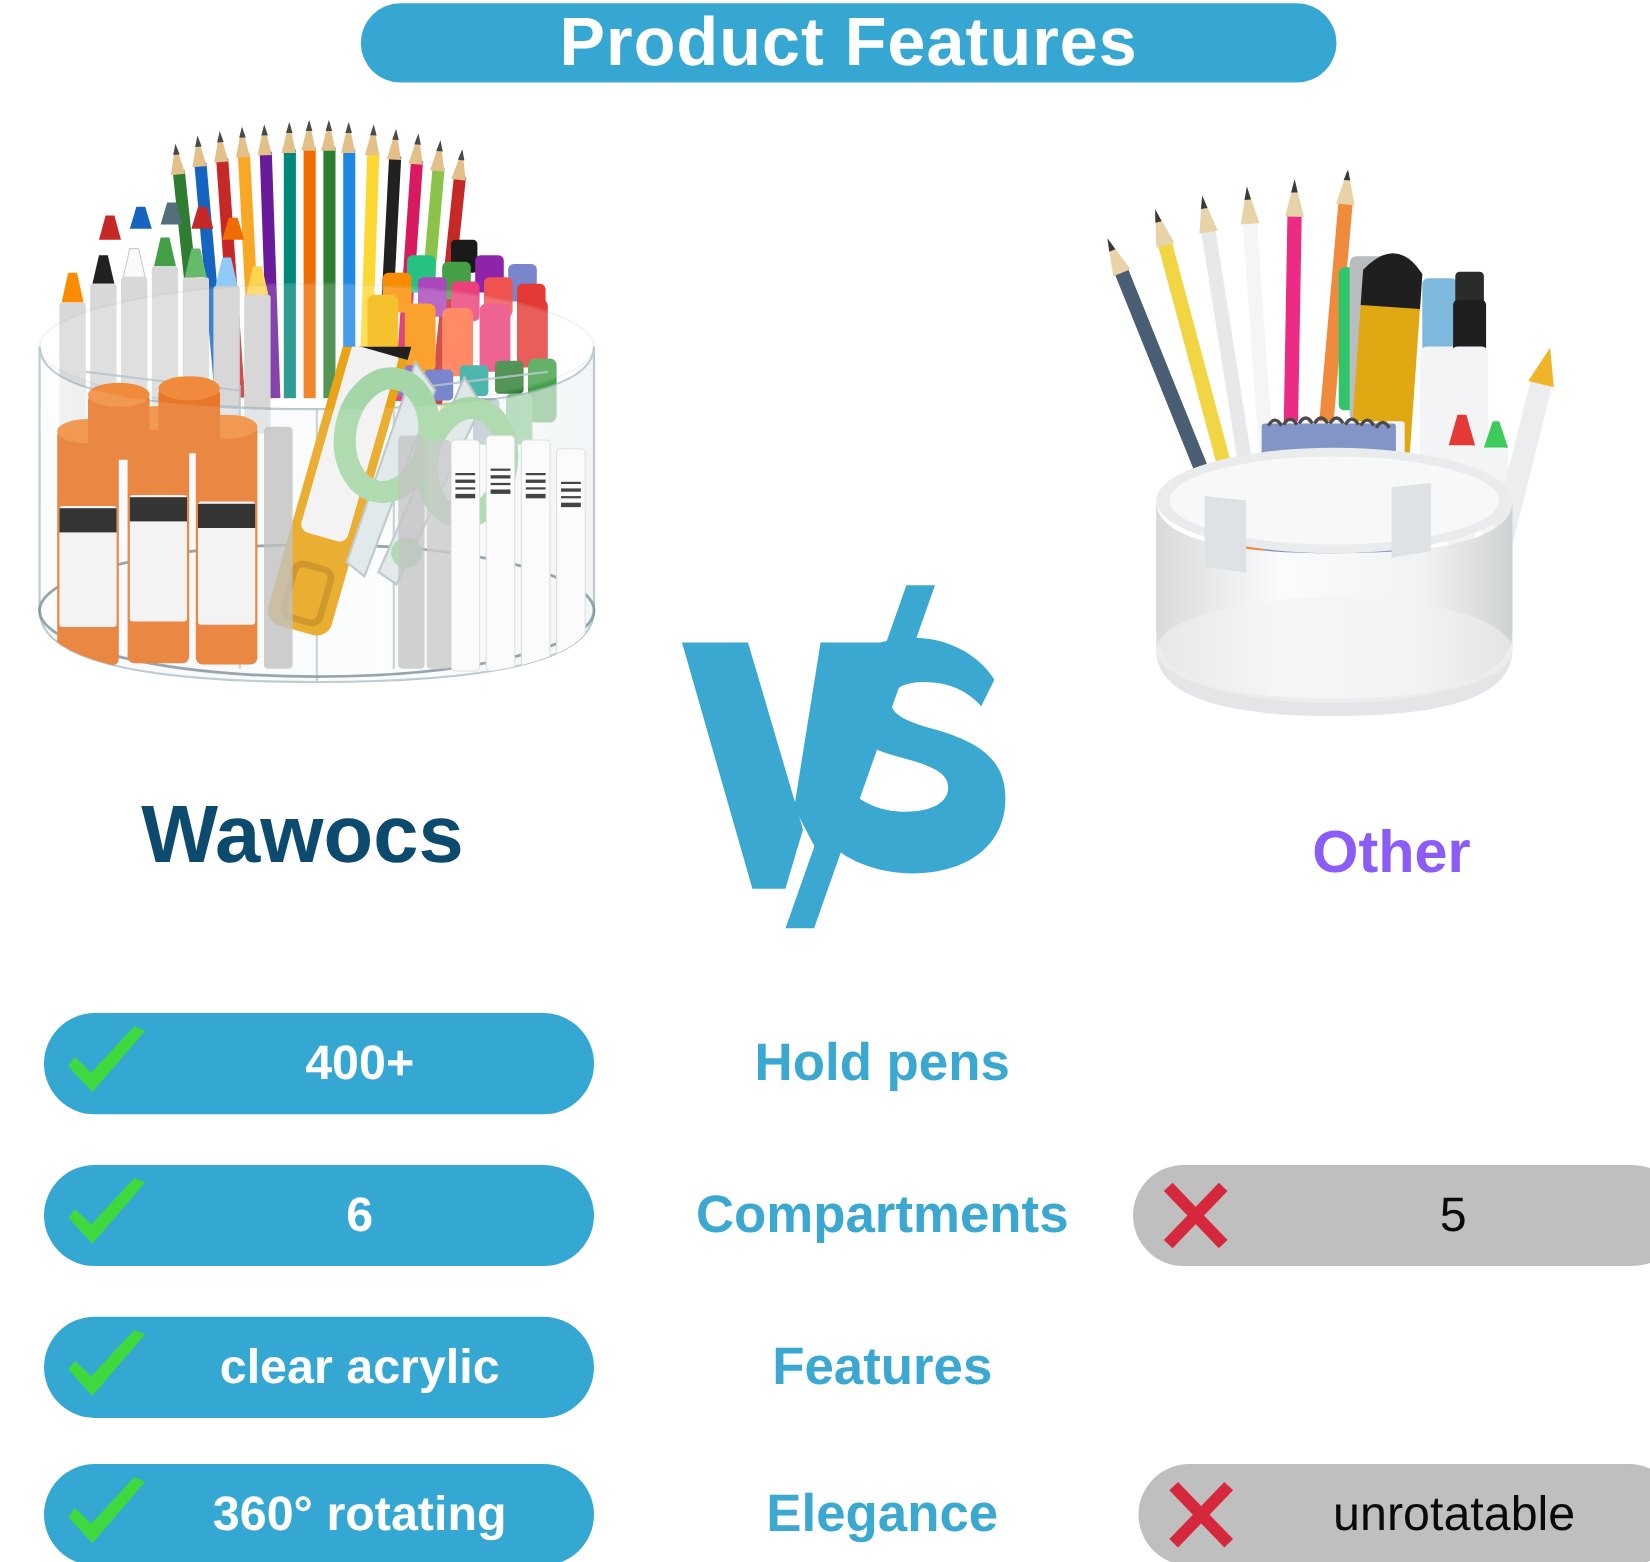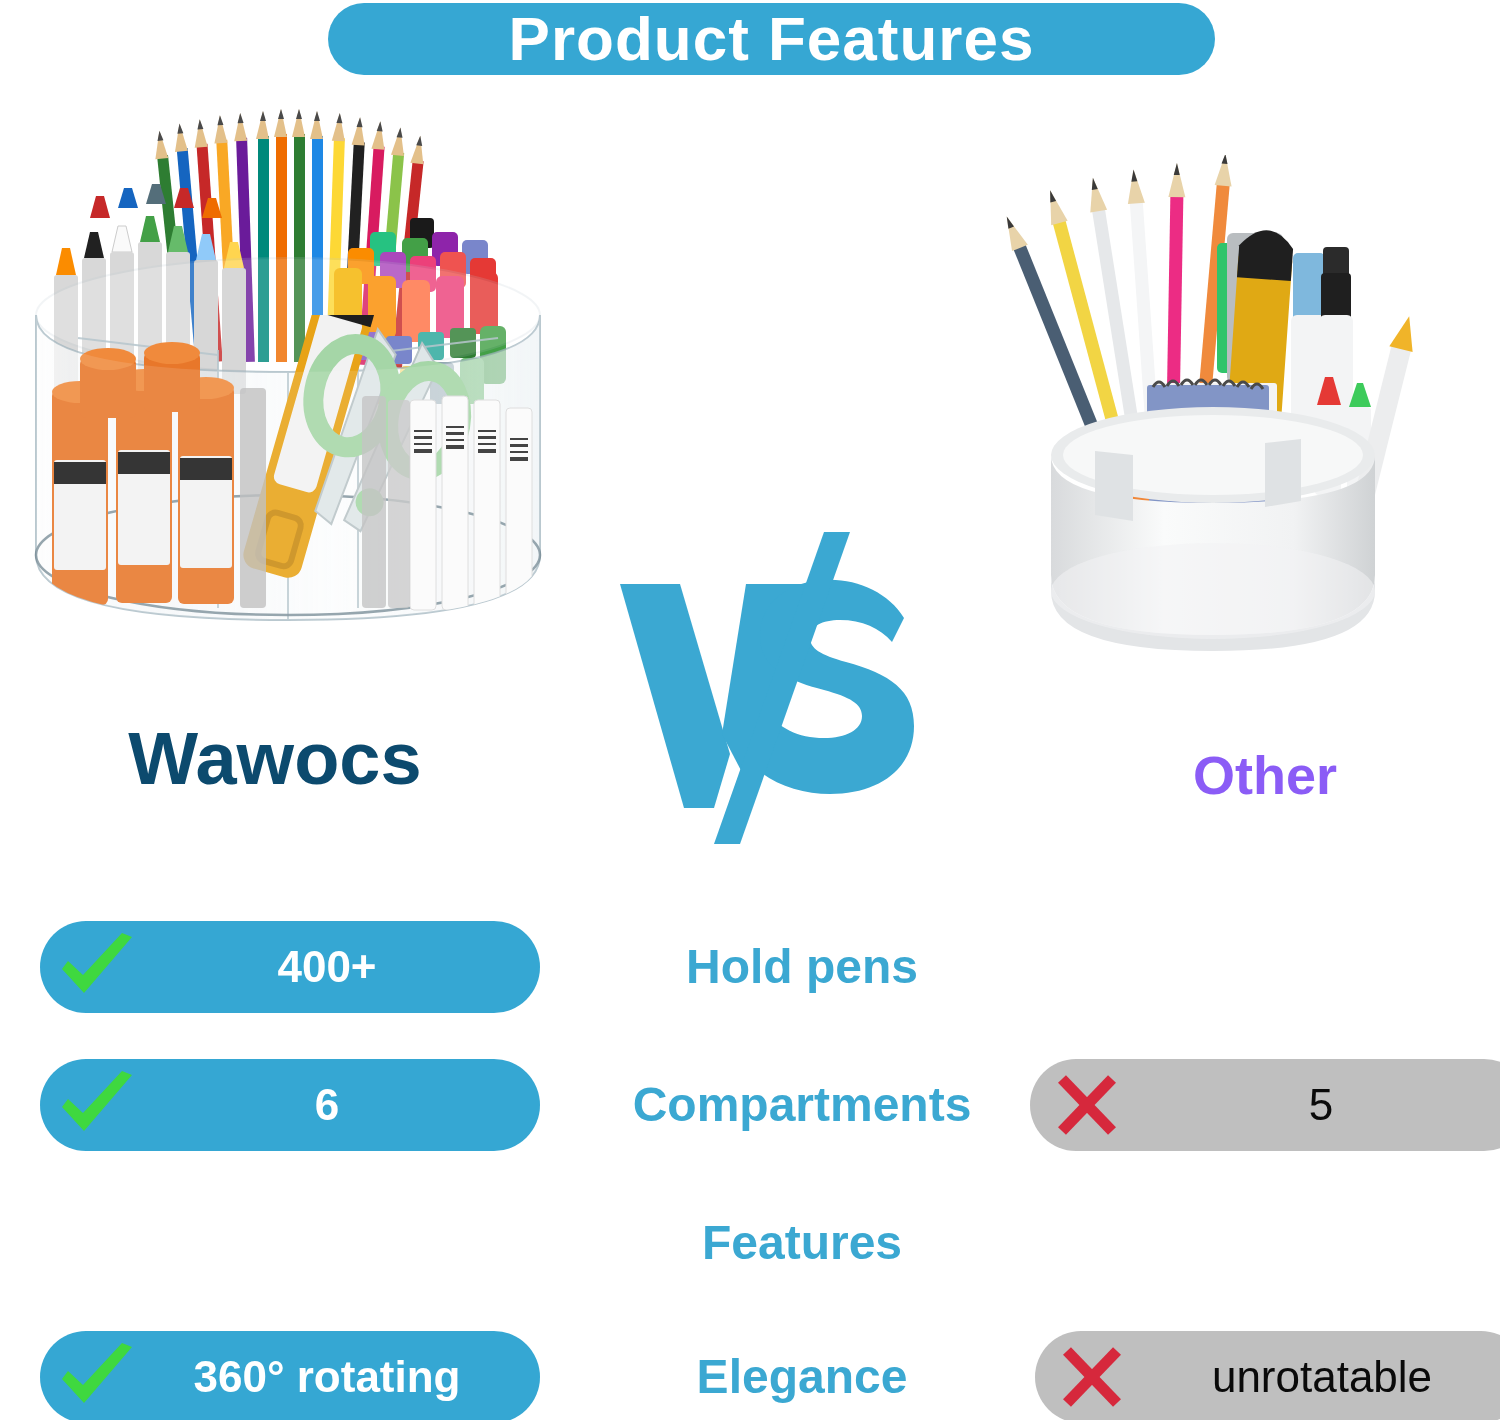--- a/index.html
+++ b/index.html
@@ -591,20 +591,26 @@
       <g stroke="#D6283C" stroke-width="11" stroke-linecap="butt">
         <line x1="16" y1="10" x2="66" y2="62"></line>
         <line x1="66" y1="10" x2="16" y2="62"></line>
       </g>
     </svg>
     <span class="pill-value">5</span>
   </div>
 </div>
 
 <div class="cmp-row" id="row-2">
+  <div class="pill pill-left">
+    <svg class="mark" viewBox="0 0 86 72">
+      <path d="M8 38 L30 62 L78 6 L68 2 L29 44 L14 30 Z" fill="#3FD83F"></path>
+    </svg>
+    <span class="pill-value">clear acrylic</span>
+  </div>
   <div class="cmp-label">Features</div>
 </div>
 
 <div class="cmp-row" id="row-3">
   <div class="pill pill-left">
     <svg class="mark" viewBox="0 0 86 72">
       <path d="M8 38 L30 62 L78 6 L68 2 L29 44 L14 30 Z" fill="#3FD83F"></path>
     </svg>
     <span class="pill-value">360° rotating</span>
   </div>

